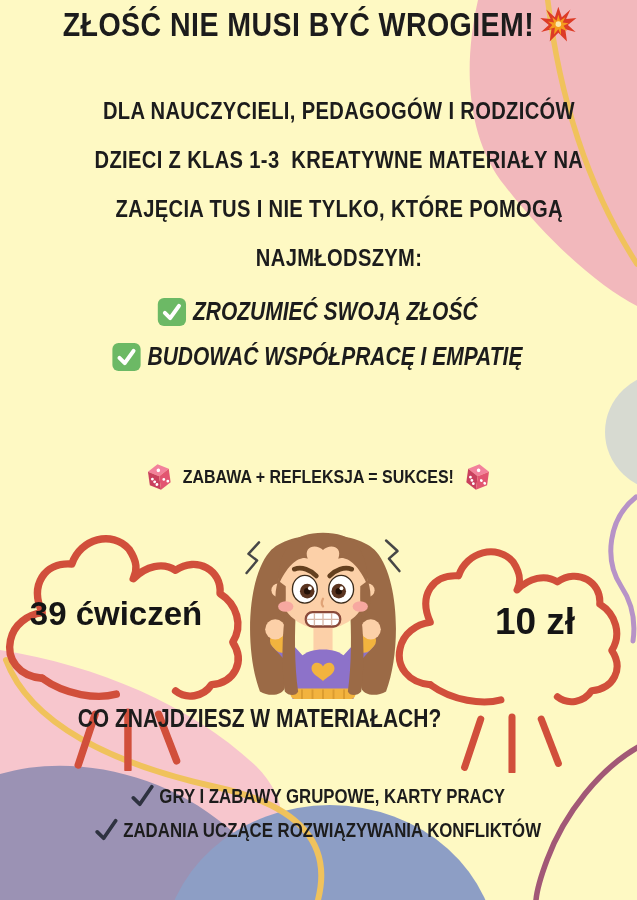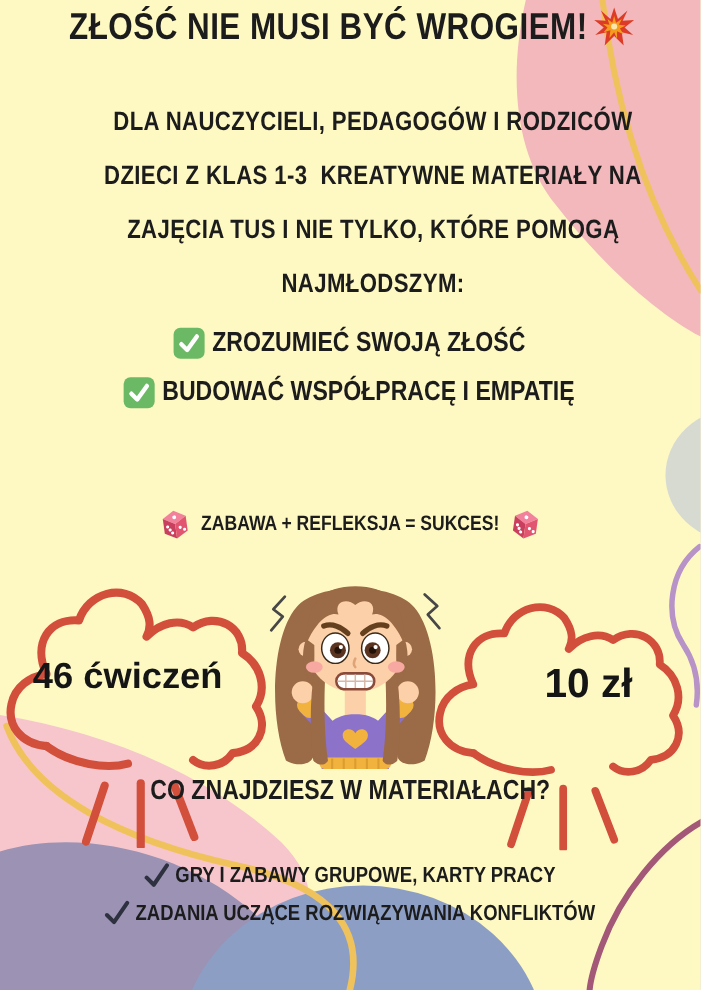--- a/index.html
+++ b/index.html
@@ -14,37 +14,37 @@
           white-space:pre; }
   .cond > svg { transform:scaleX(1.19); flex:0 0 auto; }
 
   .title-row { position:absolute; top:5px; left:0; right:0;
                display:flex; justify-content:center; z-index:2;
                font-size:34px; letter-spacing:.5px; }
   .intro { position:absolute; top:86px; left:0; right:0; text-align:center; z-index:2; }
   .intro-line { height:49px; line-height:49px; font-size:24px; letter-spacing:.4px;margin-left:41px; }
 
   .benefits { position:absolute; top:289px; left:0; right:0; z-index:2; }
-  .benefit-row { height:45px; display:flex; justify-content:center; align-items:center; font-size:25px; }
+  .benefit-row { height:45px; display:flex; justify-content:center; align-items:center; font-size:25px;font-style:italic; }
 
   .formula { position:absolute; top:456px; left:0; right:0; height:42px;
              display:flex; justify-content:center; align-items:center; font-size:19px; z-index:2; }
 
   .cloud { position:absolute; z-index:1; }
   .cloud-left  { left:2px;  top:521px; width:254px; height:250px; }
   .cloud-right { left:392px; top:535px; width:242px; height:238px; }
   .cloud svg.burst { position:absolute; top:0; left:0; width:100%; height:100%; }
   .cloud-label { position:absolute; text-align:center; font-weight:bold; color:#151515; }
   .cloud-label-left  { top:74px; left:0;  right:26px; font-size:33px; }
   .cloud-label-right { top:66px; left:44px; right:0;  font-size:37px; }
 
   .girl { position:absolute; left:237px; top:508px; width:172px; z-index:1; }
 
   .materials-heading { position:absolute; top:704px; left:0; right:0;
-                       text-align:center; font-size:25px; z-index:2; }
+                       text-align:left; font-size:25px; z-index:2;padding-left:43px; }
   .materials { position:absolute; top:779px; left:0; right:0; z-index:2; }
   .material-row { height:34px; display:flex; justify-content:center; align-items:center; font-size:20px; }
   .material-row .cond { gap:8px; }
 </style>
 </head>
 <body>
 
 <div class="poster">
 
   <svg class="bg" width="637" height="900" viewBox="0 0 637 900">
@@ -133,21 +133,21 @@
   <div class="cloud cloud-left">
     <svg class="burst" viewBox="0 0 240 235">
       <g stroke="#d14f3b" stroke-width="7" fill="none" stroke-linecap="round" stroke-linejoin="round">
         <path d="M38,148 C16,146 4,130 8,112 C11,97 24,88 38,86 C26,60 40,38 66,40 C74,16 104,8 120,26 C128,38 128,46 124,54 C136,42 152,38 164,46 C184,32 208,46 206,68 C222,78 228,98 218,114 C230,132 220,152 198,154 C190,166 174,168 164,160"></path>
         <path d="M38,148 C60,164 90,168 108,163"></path>
         <path d="M88,182 L72,230"></path>
         <path d="M119,180 L119,234"></path>
         <path d="M148,182 L165,226"></path>
       </g>
     </svg>
-    <div class="cloud-label cloud-label-left">46 ćwiczeń</div>
+    <div class="cloud-label cloud-label-left">39 ćwiczeń</div>
   </div>
 
   <div class="cloud cloud-right">
     <svg class="burst" viewBox="0 0 240 235">
       <g stroke="#d14f3b" stroke-width="7" fill="none" stroke-linecap="round" stroke-linejoin="round">
         <path d="M38,148 C16,146 4,130 8,112 C11,97 24,88 38,86 C26,60 40,38 66,40 C74,16 104,8 120,26 C128,38 128,46 124,54 C136,42 152,38 164,46 C184,32 208,46 206,68 C222,78 228,98 218,114 C230,132 220,152 198,154 C190,166 174,168 164,160"></path>
         <path d="M38,148 C60,164 90,168 108,163"></path>
         <path d="M88,182 L72,230"></path>
         <path d="M119,180 L119,234"></path>
         <path d="M148,182 L165,226"></path>

